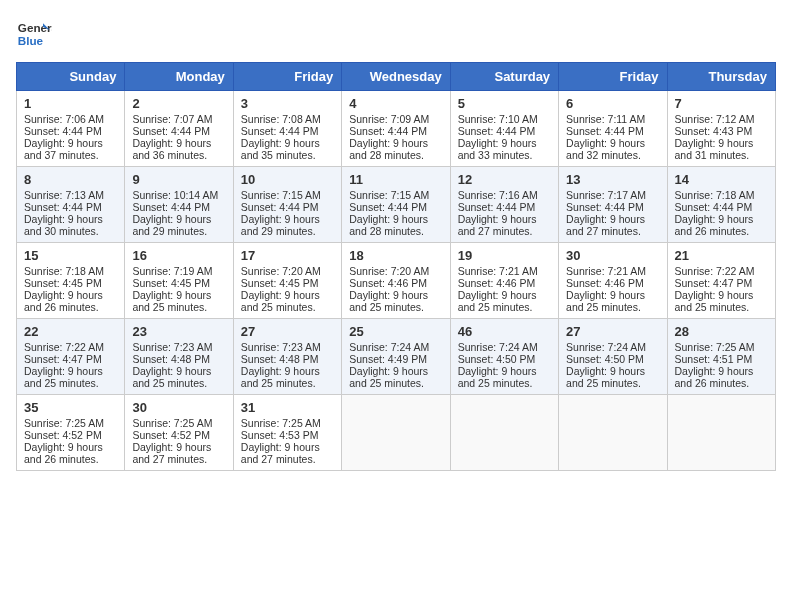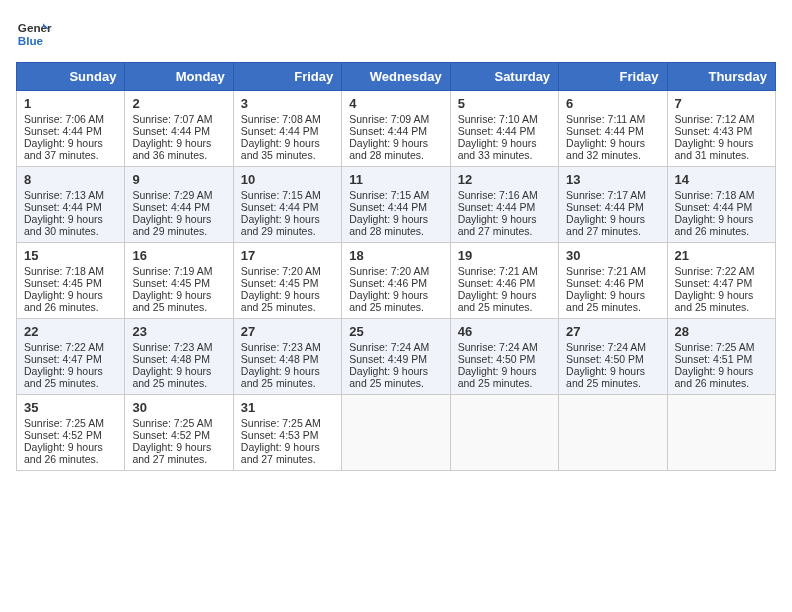--- a/index.html
+++ b/index.html
@@ -111,21 +111,21 @@
         <td><span class="day-num">1</span><span>Sunrise: 7:06 AM</span><br><span>Sunset: 4:44 PM</span><br><span>Daylight: 9 hours and 37 minutes.</span></td>
         <td><span class="day-num">2</span><span>Sunrise: 7:07 AM</span><br><span>Sunset: 4:44 PM</span><br><span>Daylight: 9 hours and 36 minutes.</span></td>
         <td><span class="day-num">3</span><span>Sunrise: 7:08 AM</span><br><span>Sunset: 4:44 PM</span><br><span>Daylight: 9 hours and 35 minutes.</span></td>
         <td><span class="day-num">4</span><span>Sunrise: 7:09 AM</span><br><span>Sunset: 4:44 PM</span><br><span>Daylight: 9 hours and 28 minutes.</span></td>
         <td><span class="day-num">5</span><span>Sunrise: 7:10 AM</span><br><span>Sunset: 4:44 PM</span><br><span>Daylight: 9 hours and 33 minutes.</span></td>
         <td><span class="day-num">6</span><span>Sunrise: 7:11 AM</span><br><span>Sunset: 4:44 PM</span><br><span>Daylight: 9 hours and 32 minutes.</span></td>
         <td><span class="day-num">7</span><span>Sunrise: 7:12 AM</span><br><span>Sunset: 4:43 PM</span><br><span>Daylight: 9 hours and 31 minutes.</span></td>
       </tr>
       <tr>
         <td><span class="day-num">8</span><span>Sunrise: 7:13 AM</span><br><span>Sunset: 4:44 PM</span><br><span>Daylight: 9 hours and 30 minutes.</span></td>
-        <td><span class="day-num">9</span><span>Sunrise: 7:29 AM</span><br><span>Sunset: 4:44 PM</span><br><span>Daylight: 9 hours and 29 minutes.</span></td>
+        <td><span class="day-num">9</span><span>Sunrise: 10:14 AM</span><br><span>Sunset: 4:44 PM</span><br><span>Daylight: 9 hours and 29 minutes.</span></td>
         <td><span class="day-num">10</span><span>Sunrise: 7:15 AM</span><br><span>Sunset: 4:44 PM</span><br><span>Daylight: 9 hours and 29 minutes.</span></td>
         <td><span class="day-num">11</span><span>Sunrise: 7:15 AM</span><br><span>Sunset: 4:44 PM</span><br><span>Daylight: 9 hours and 28 minutes.</span></td>
         <td><span class="day-num">12</span><span>Sunrise: 7:16 AM</span><br><span>Sunset: 4:44 PM</span><br><span>Daylight: 9 hours and 27 minutes.</span></td>
         <td><span class="day-num">13</span><span>Sunrise: 7:17 AM</span><br><span>Sunset: 4:44 PM</span><br><span>Daylight: 9 hours and 27 minutes.</span></td>
         <td><span class="day-num">14</span><span>Sunrise: 7:18 AM</span><br><span>Sunset: 4:44 PM</span><br><span>Daylight: 9 hours and 26 minutes.</span></td>
       </tr>
       <tr>
         <td><span class="day-num">15</span><span>Sunrise: 7:18 AM</span><br><span>Sunset: 4:45 PM</span><br><span>Daylight: 9 hours and 26 minutes.</span></td>
         <td><span class="day-num">16</span><span>Sunrise: 7:19 AM</span><br><span>Sunset: 4:45 PM</span><br><span>Daylight: 9 hours and 25 minutes.</span></td>
         <td><span class="day-num">17</span><span>Sunrise: 7:20 AM</span><br><span>Sunset: 4:45 PM</span><br><span>Daylight: 9 hours and 25 minutes.</span></td>

